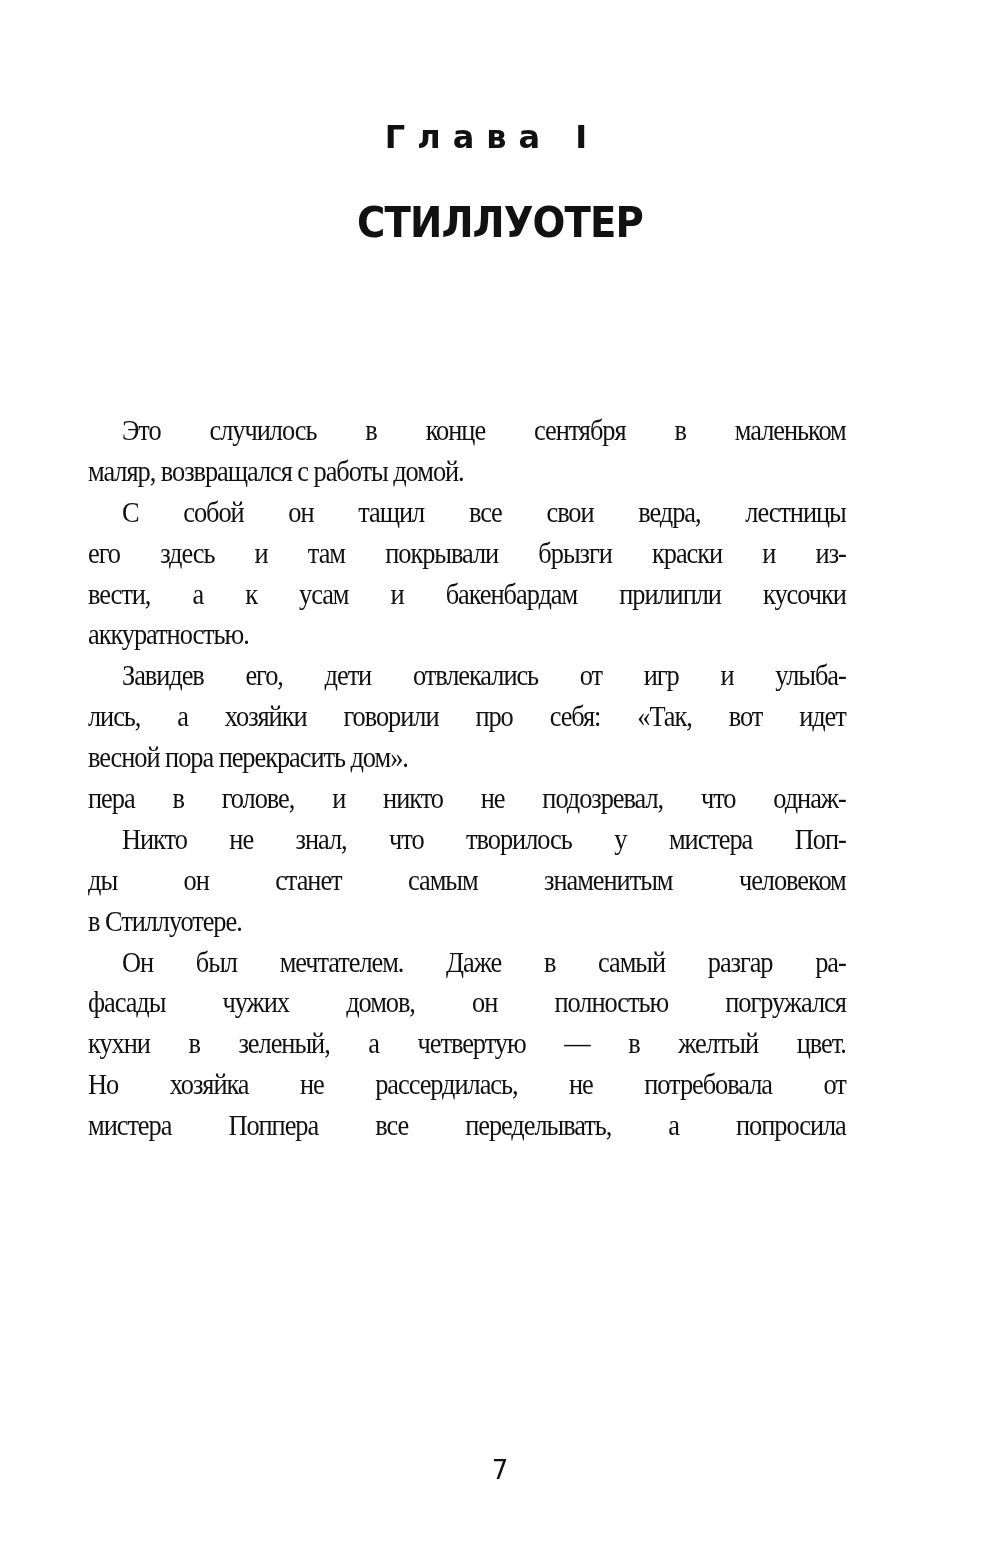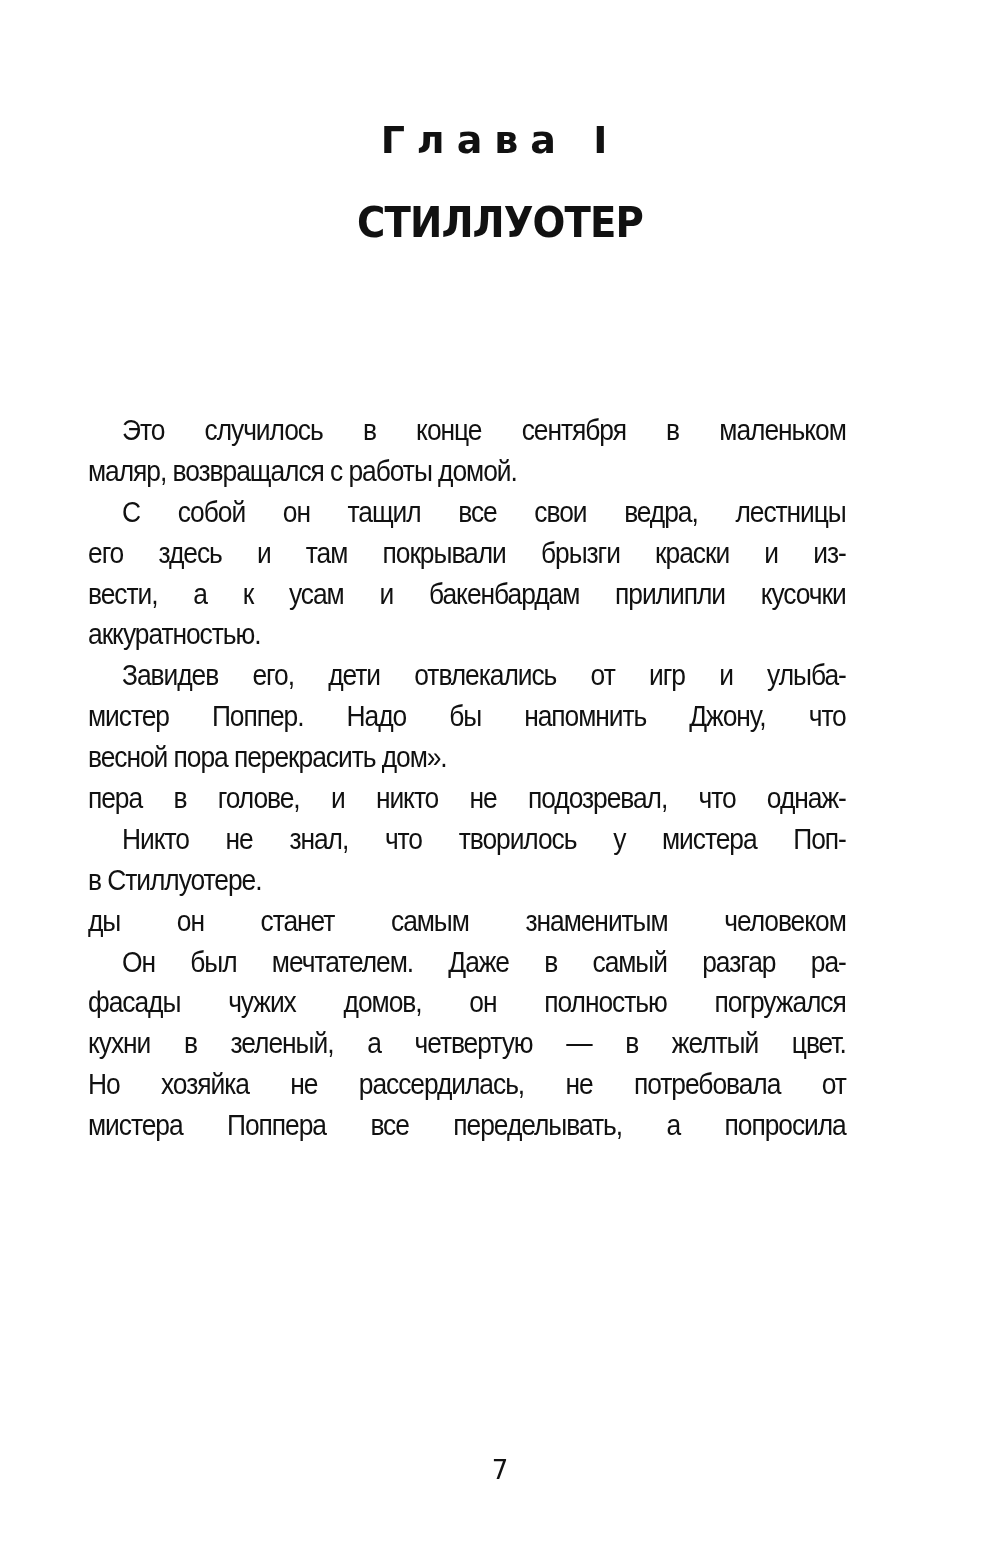--- a/index.html
+++ b/index.html
@@ -1,29 +1,29 @@
 <!DOCTYPE html>
 <html><head>
 <meta charset="utf-8">
 <style>
   html, body { margin: 0; padding: 0; background: #ffffff; }
   body { width: 1000px; height: 1544px; position: relative; overflow: hidden; color: #111; }
   .chapter-label {
-    position: absolute; left: 12px; width: 956px; top: 118px; text-align: center;
-    font-family: "DejaVu Sans", sans-serif; font-weight: bold; font-size: 38px;
+    position: absolute; left: 4px; width: 956px; top: 118px; text-align: center;
+    font-family: "DejaVu Sans", sans-serif; font-weight: bold; font-size: 32px;
     letter-spacing: 12px; padding-left: 20px; box-sizing: border-box;
   }
   .chapter-title {
     position: absolute; left: 0; width: 1000px; top: 198px; text-align: center;
     font-family: "DejaVu Sans", sans-serif; font-weight: bold; font-size: 42px;
     letter-spacing: -1px; transform: scaleX(0.92);
   }
   .body-text {
     position: absolute; left: 88px; top: 410px; width: 758px;
-    font-family: Liberation Sans, sans-serif; font-size: 30px;
+    font-family: Liberation Serif, serif; font-size: 30px;
   }
   .line {
     display: block; height: 40.9px; line-height: 40.9px; white-space: nowrap;
     text-align: justify; text-align-last: justify; transform-origin: left center;
   }
   .line.last { text-align-last: left; }
   .line.indent { padding-left: 34px; box-sizing: border-box; }
   .line span { letter-spacing: -1.2px; }
   .page-number {
     position: absolute; left: 0; width: 1000px; top: 1455px; text-align: center;
@@ -64,39 +64,39 @@
     <div class="line last">
         <span class="line-inner">аккуратностью.</span>
       </div>
   </div>
 
   <div>
     <div class="line indent">
         <span class="line-inner">Завидев его, дети отвлекались от игр и улыба-</span>
       </div>
     <div class="line">
-        <span class="line-inner">мистер Поппер. Надо бы напомнить Джону, что</span>
+        <span class="line-inner">лись, а хозяйки говорили про себя: «Так, вот идет</span>
       </div>
     <div class="line last">
         <span class="line-inner">весной пора перекрасить дом».</span>
       </div>
   </div>
 
   <div>
     <div class="line">
         <span class="line-inner">пера в голове, и никто не подозревал, что однаж-</span>
       </div>
     <div class="line indent">
         <span class="line-inner">Никто не знал, что творилось у мистера Поп-</span>
       </div>
+    <div class="line">
+        <span class="line-inner">ды он станет самым знаменитым человеком</span>
+      </div>
     <div class="line last">
         <span class="line-inner">в Стиллуотере.</span>
-      </div>
-    <div class="line">
-        <span class="line-inner">ды он станет самым знаменитым человеком</span>
       </div>
   </div>
 
   <div>
     <div class="line indent">
         <span class="line-inner">Он был мечтателем. Даже в самый разгар ра-</span>
       </div>
     <div class="line">
         <span class="line-inner">фасады чужих домов, он полностью погружался</span>
       </div>

